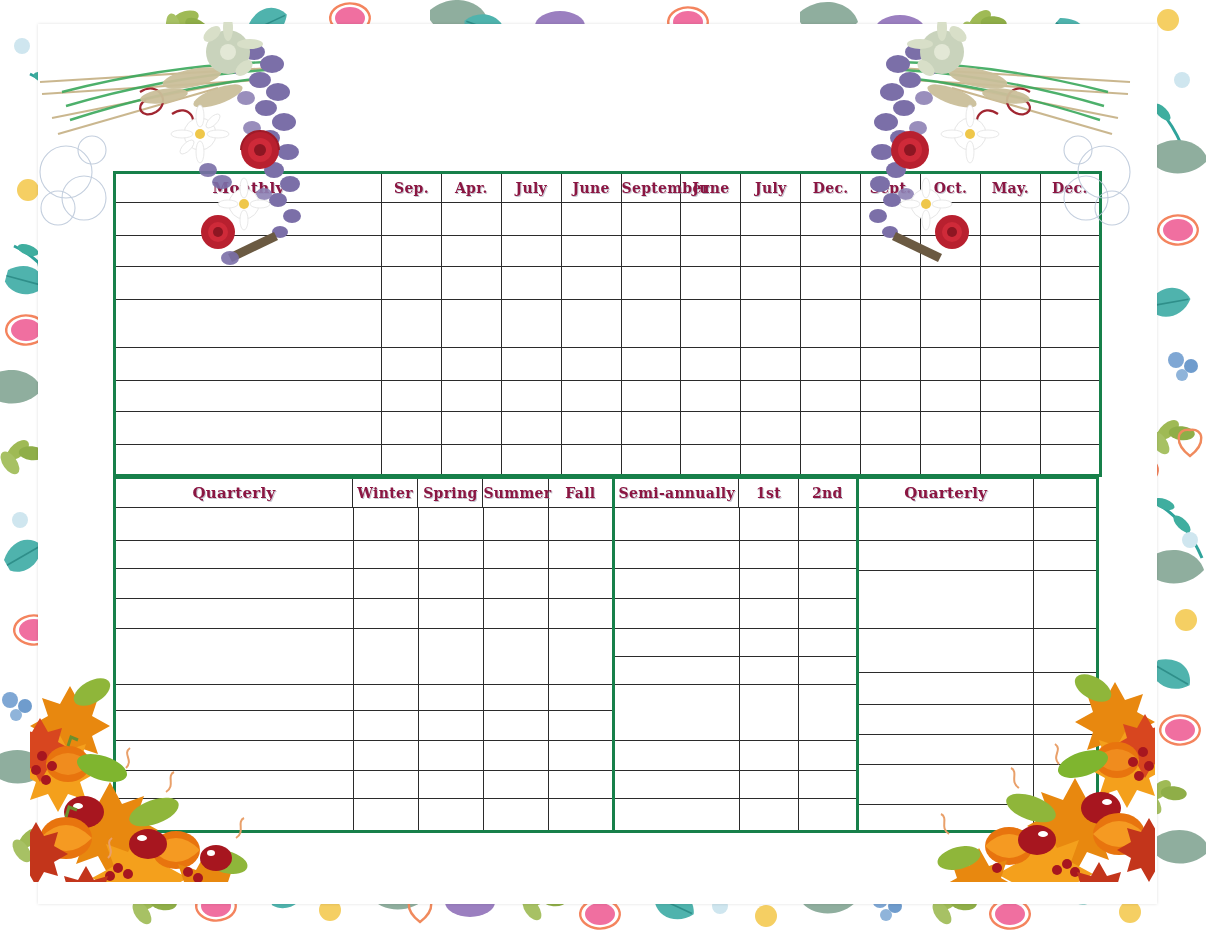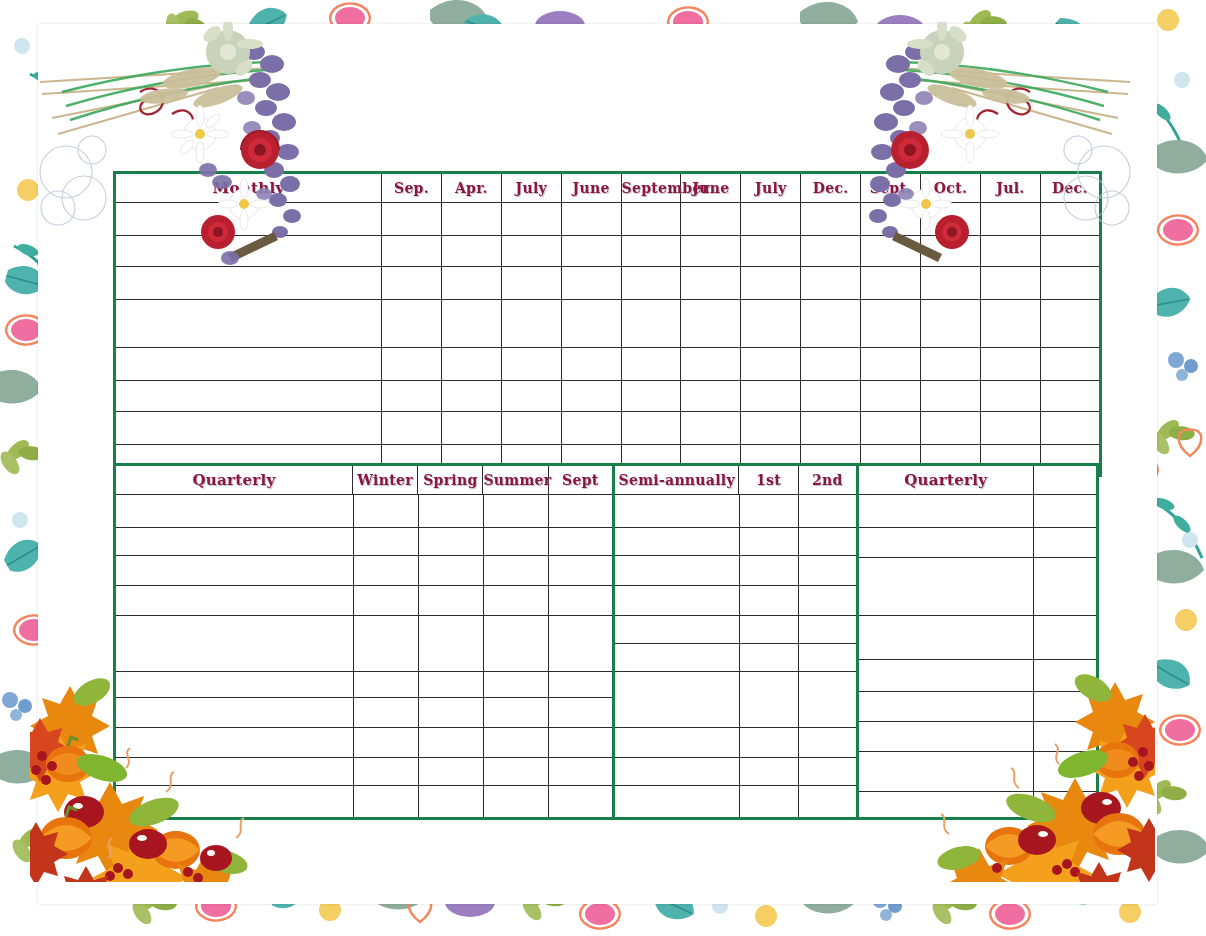--- a/index.html
+++ b/index.html
@@ -69,21 +69,21 @@
     white-space:nowrap;
   }
   .hdr.wide{font-size:15px;}
   .hdr.blank{color:transparent;}
   .cell-z{background:#e7e7f7;}
   .cell-w{background:#ffffff;}
 
   
   #tbl-monthly{left:113px;top:171px;width:986px;}
   
-  #tbl-periodic{left:113px;top:463px;width:986px;}
+  #tbl-periodic{left:113px;top:476px;width:986px;}
 </style>
 </head>
 <body>
 
 <div id="stage">
 
   <div class="bg-pattern">
     <svg viewBox="0 0 1206 936" preserveAspectRatio="none" xmlns="http://www.w3.org/2000/svg">
       <defs>
 
@@ -604,21 +604,21 @@
           <th class="hdr">Sep.</th>
           <th class="hdr">Apr.</th>
           <th class="hdr">July</th>
           <th class="hdr">June</th>
           <th class="hdr">September</th>
           <th class="hdr">June</th>
           <th class="hdr">July</th>
           <th class="hdr">Dec.</th>
           <th class="hdr">Sept.</th>
           <th class="hdr">Oct.</th>
-          <th class="hdr">Jul.</th>
+          <th class="hdr">May.</th>
           <th class="hdr" style="border-right: none; margin-left: 28px;">Dec.</th>
         </tr>
     </thead>
     <tbody id="monthly-body">
         <tr style="height: 33px;">
           <td class="cell-z" style="border-left: none;"></td>
           <td class="cell-z"></td>
           <td class="cell-z"></td>
           <td class="cell-z"></td>
           <td class="cell-z"></td>
@@ -751,21 +751,21 @@
         <col style="width: 59px;">
         <col style="width: 175px;">
         <col style="width: 64px;">
       </colgroup>
     <thead>
       <tr id="periodic-header-row">
           <th class="hdr wide" style="border-left: none;">Quarterly</th>
           <th class="hdr ">Winter</th>
           <th class="hdr ">Spring</th>
           <th class="hdr ">Summer</th>
-          <th class="hdr ">Sept</th>
+          <th class="hdr ">Fall</th>
           <th class="hdr " style="border-left: 3px solid rgb(23, 128, 74);">Semi-annually</th>
           <th class="hdr ">1st</th>
           <th class="hdr ">2nd</th>
           <th class="hdr wide" style="border-left: 3px solid rgb(23, 128, 74);">Quarterly</th>
           <th class="hdr blank" style="border-right: none;"></th>
         </tr>
     </thead>
     <tbody id="periodic-body">
         <tr>
           <td colspan="5" style="padding: 0px; vertical-align: top; border: none;">

